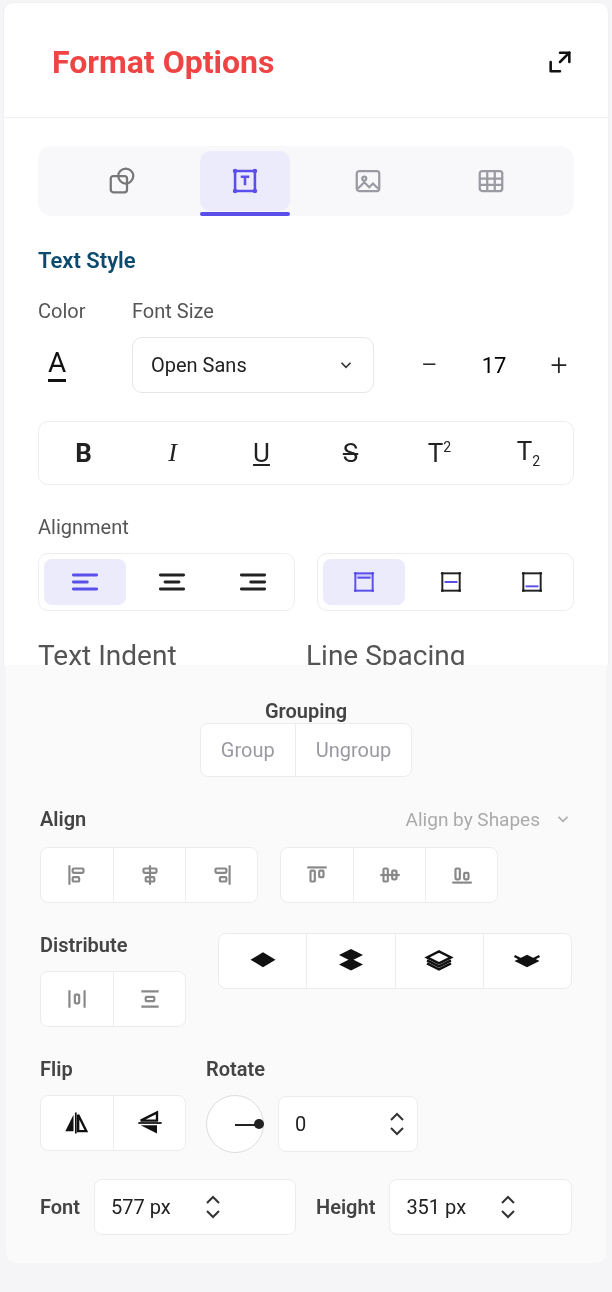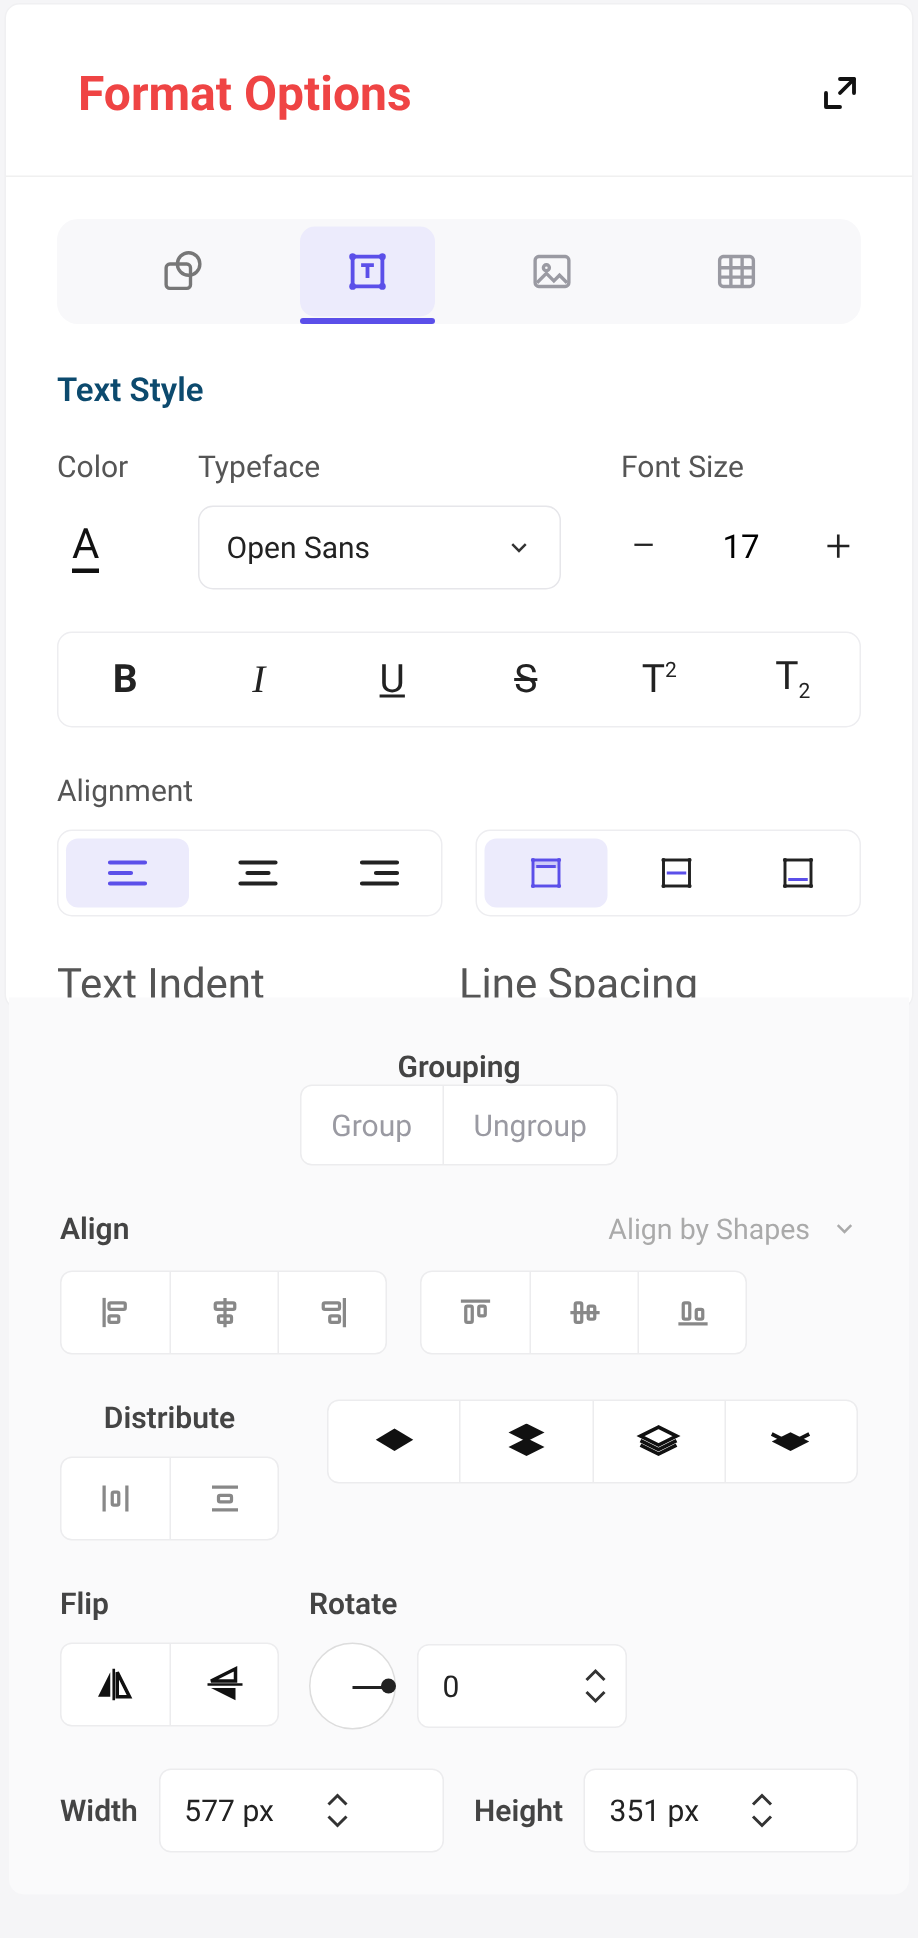--- a/index.html
+++ b/index.html
@@ -253,21 +253,21 @@
   .ibtn{
     width:72px;
     display:flex;
     align-items:center;
     justify-content:center;
   }
   .ibtn + .ibtn{border-left:1px solid #ececee;}
 
   .dl-row{display:flex; gap:32px; margin-bottom:30px;}
   .dl-col{flex:0 0 auto;}
-  .dl-col .dl-label{font-size:20px;font-weight:600;color:#444;margin-bottom:14px;text-align:center;}
+  .dl-col .dl-label{font-size:20px;font-weight:600;color:#444;margin-bottom:14px;}
 
   .fr-row{display:flex; gap:20px; align-items:flex-start; margin-bottom:26px;}
   .fr-col{}
   .fr-col .fr-label{font-size:20px;font-weight:600;color:#444;margin-bottom:14px;}
 
   .rotate-box{
     display:flex; align-items:center; gap:14px;
   }
   .dial{
     width:58px;height:58px;border:1px solid #ddd;border-radius:50%;position:relative;background:#fff;
@@ -341,21 +341,20 @@
         </svg>
       </div>
     </div>
   </div>
 
   <div class="section-body">
     <h2 class="sec-title">Text Style</h2>
 
     <div class="row-head">
       <div class="color-head">Color</div>
-      <div class="typeface-head">Typeface</div>
       <div class="fontsize-head">Font Size</div>
     </div>
 
     <div class="row-ctrl">
       <div class="color-ctrl">
         <span class="color-glyph">A</span>
       </div>
       <div class="typeface-ctrl">
         <div class="select">
           <span>Open Sans</span>
@@ -605,21 +604,21 @@
                   <path d="M2 3l6 6 6-6" fill="none" stroke="#333" stroke-width="2"></path>
                 </svg>
             </span>
           </div>
         </div>
       </div>
     </div>
 
     <div class="wh-row">
       <div class="wh-item">
-        <div class="wh-label">Width</div>
+        <div class="wh-label">Font</div>
         <div class="num-input" style="flex:1;">
           <span>577 px</span>
           <span class="spin">
             <svg width="16" height="14" viewBox="0 0 16 12">
                 <path d="M2 9l6-6 6 6" fill="none" stroke="#333" stroke-width="2"></path>
               </svg>
             <svg width="16" height="14" viewBox="0 0 16 12">
                 <path d="M2 3l6 6 6-6" fill="none" stroke="#333" stroke-width="2"></path>
               </svg>
           </span>

